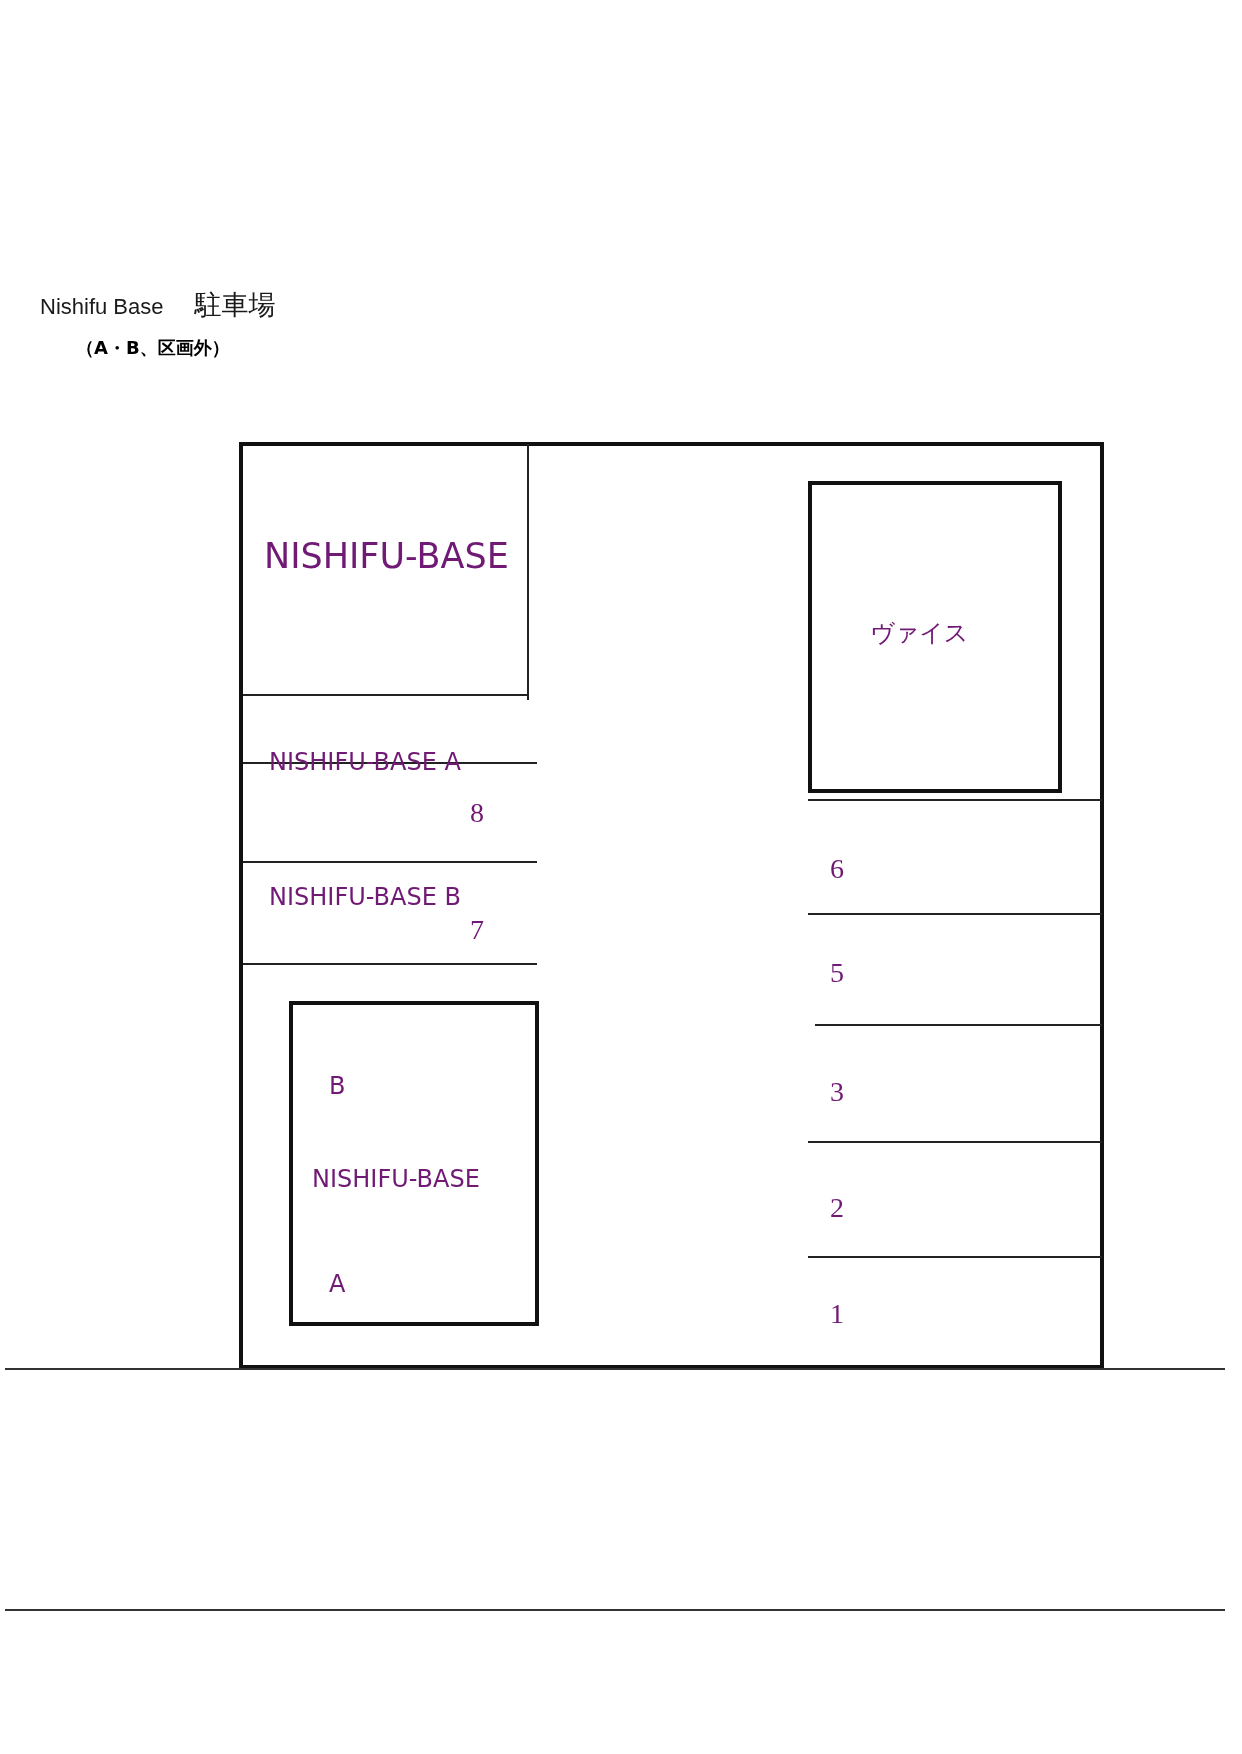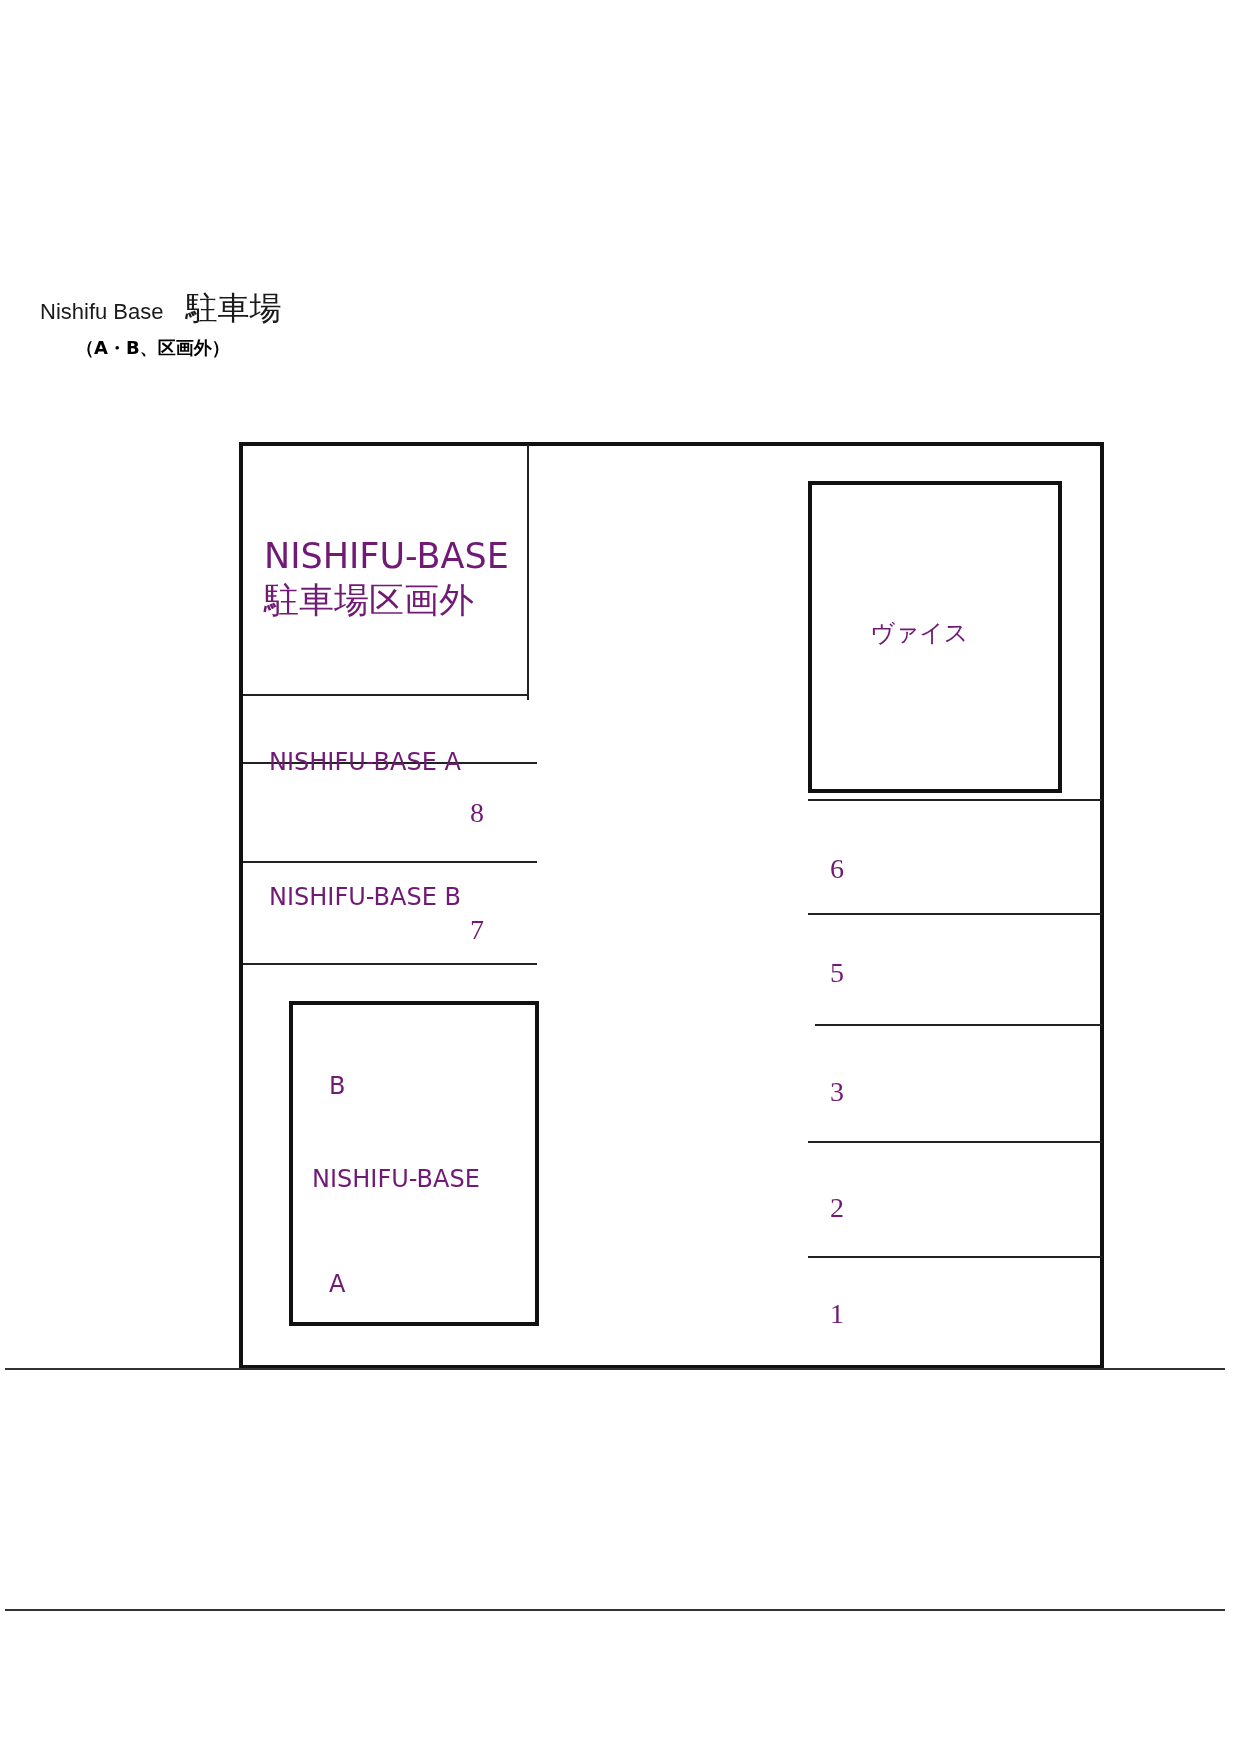--- a/index.html
+++ b/index.html
@@ -1,20 +1,20 @@
 <!DOCTYPE html>
 <html><head>
 <meta charset="utf-8">
 <style>
   html, body { margin:0; padding:0; }
   body { width:1242px; height:1754px; background:#ffffff; position:relative; overflow:hidden;
          font-family:"DejaVu Sans", sans-serif; color:#111; }
   .abs { position:absolute; }
   .title { left:40px; top:287px; font-family:"Liberation Sans", sans-serif; font-size:22px; color:#1a1a1a; white-space:pre; }
-  .title .jp { font-size:32px; font-family:"DejaVu Sans", sans-serif; margin-left:22px; }
+  .title .jp { font-size:27px; font-family:"DejaVu Sans", sans-serif; margin-left:31px; }
   .subtitle { left:76px; top:336px; font-size:18px; font-weight:bold; font-family:"DejaVu Sans", sans-serif; color:#000000; }
   .lot { left:239px; top:442px; width:865px; height:927px; border:4px solid #111; box-sizing:border-box; }
   .hline { height:0; border-top:2px solid #222; }
   .vline { width:0; border-left:2px solid #222; }
   .box { border:4px solid #111; box-sizing:border-box; }
   .lbl { font-family:"DejaVu Sans", sans-serif; color:#701a75; white-space:nowrap; }
   .big { font-size:35px; line-height:44px; }
   .mid { font-size:24px;text-align:center; }
   .num { font-family:"Liberation Serif", serif; font-size:28px; }
   .road { height:0; border-top:2px solid #333; }
@@ -24,21 +24,20 @@
 
 <div class="abs title"><span>Nishifu Base</span><span class="jp">駐車場</span></div>
 <div class="abs subtitle">（A・B、区画外）</div>
 
 <div class="abs lot"></div>
 
 <div class="abs vline" style="left:527px; top:444px; height:256px;"></div>
 <div class="abs hline" style="left:243px; top:694px; width:285px;"></div>
 <div class="abs lbl big" style="left:264px; top:534px;">
   <div>NISHIFU-BASE</div>
-  <div>駐車場区画外</div>
 </div>
 
 <div class="abs hline" style="left:243px; top:762px; width:294px;"></div>
 <div class="abs lbl mid" style="left:269px; top:748px;">NISHIFU-BASE A</div>
 <div class="abs lbl num" style="left:470px; top:797px;">8</div>
 <div class="abs hline" style="left:243px; top:861px; width:294px;"></div>
 <div class="abs lbl mid" style="left:269px; top:868px;margin-top:15px;">NISHIFU-BASE B</div>
 <div class="abs lbl num" style="left:470px; top:914px;">7</div>
 <div class="abs hline" style="left:243px; top:963px; width:294px;"></div>
 

